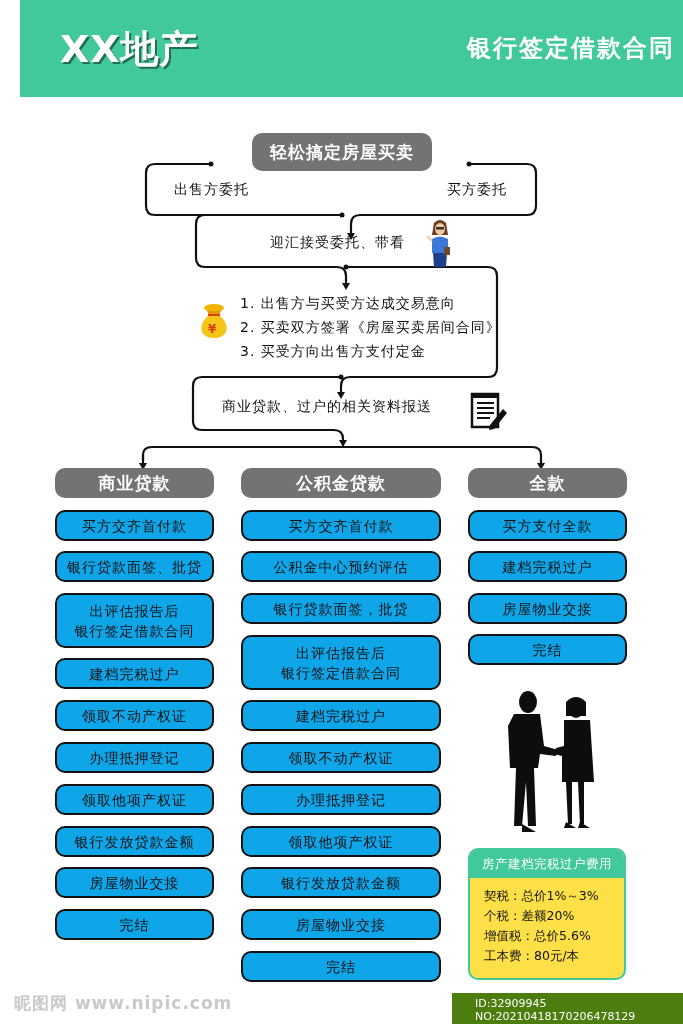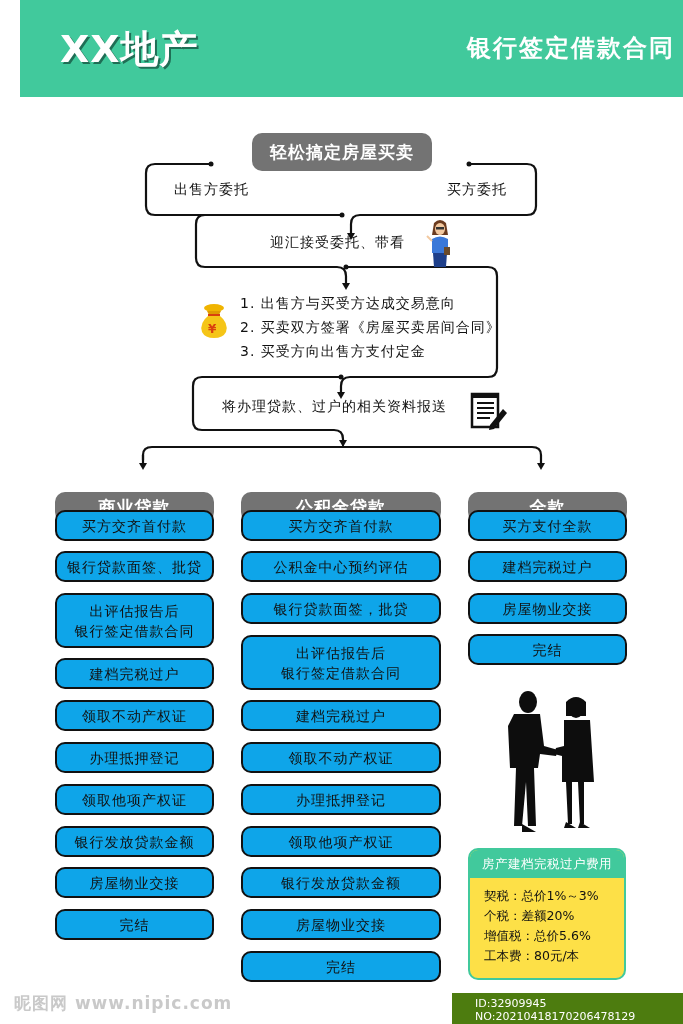--- a/index.html
+++ b/index.html
@@ -9,21 +9,21 @@
   .brand { position:absolute; left:40px; top:24px; font-size:38px; font-weight:bold; color:#fff;
            letter-spacing:1px; text-shadow:2px 2px 0 #1f6e55; font-family:"DejaVu Sans",sans-serif; }
   .title { position:absolute; right:28px; top:32px; font-size:24px; font-weight:bold; color:#fff; letter-spacing:2px; }
   .pill { position:absolute; background:#737373; color:#fff; font-weight:bold; border-radius:10px;
           display:flex; align-items:center; justify-content:center; letter-spacing:1px; }
   .lines { position:absolute; left:0; top:0; }
   .txt { position:absolute; font-size:14px; white-space:nowrap; letter-spacing:1px; }
   .step { position:absolute; border:2px solid #111; border-radius:10px; background:#0ea5e9; box-sizing:border-box;
           display:flex; align-items:center; justify-content:center; text-align:center; font-size:14px;
           letter-spacing:1px; line-height:20px; }
-  .col-head { height:30px; font-size:17px;margin-top:24px; }
+  .col-head { height:30px; font-size:17px; }
   .feebox { position:absolute; left:468px; top:848px; width:158px; height:132px; border:2px solid #41c99c;
             border-radius:10px; box-sizing:border-box; overflow:hidden; background:#fde047; }
   .feehead { background:#41c99c; color:#fff; height:28px; font-size:12.5px; display:flex; align-items:center;
              justify-content:center; letter-spacing:0.5px; }
   .feelist { padding:8px 0 0 14px; font-size:12.5px; line-height:20px; }
   .footer-left { position:absolute; left:14px; top:992px; font-size:17px; color:#c9c9c9; font-weight:bold; letter-spacing:1px; }
   .footer-right { position:absolute; left:452px; top:993px; width:222px; height:34px; background:#4d7c0f; color:#fff;
                   font-size:11px; display:flex; align-items:center; justify-content:center;padding-left:23px; }
   .ol-item { display:block; }
 </style>
@@ -94,21 +94,21 @@
   <path d="M10,12 L22,12" stroke="#d9400e" stroke-width="2"></path>
   <text x="10" y="30" font-size="12" fill="#d9400e" font-weight="bold" font-family="DejaVu Sans, sans-serif">¥</text>
 </svg>
 
 <div class="txt" style="left:240px;top:291px;line-height:24px;">
   <span class="ol-item">1. 出售方与买受方达成交易意向</span>
   <span class="ol-item">2. 买卖双方签署《房屋买卖居间合同》</span>
   <span class="ol-item">3. 买受方向出售方支付定金</span>
 </div>
 
-<div class="txt" style="left:222px;top:398px;">将办理贷款、过户的相关资料报送</div>
+<div class="txt" style="left:222px;top:398px;">商业贷款、过户的相关资料报送</div>
 
 <svg style="position:absolute;left:470px;top:391px;" width="38" height="40">
   <rect x="2" y="3" width="26" height="33" fill="#fff" stroke="#111" stroke-width="2.5"></rect>
   <rect x="2" y="3" width="26" height="4" fill="#111"></rect>
   <g stroke="#111" stroke-width="2">
       <line x1="7" y1="12" x2="24" y2="12"></line>
       <line x1="7" y1="17" x2="24" y2="17"></line>
       <line x1="7" y1="22" x2="24" y2="22"></line>
       <line x1="7" y1="27" x2="20" y2="27"></line>
     </g>

